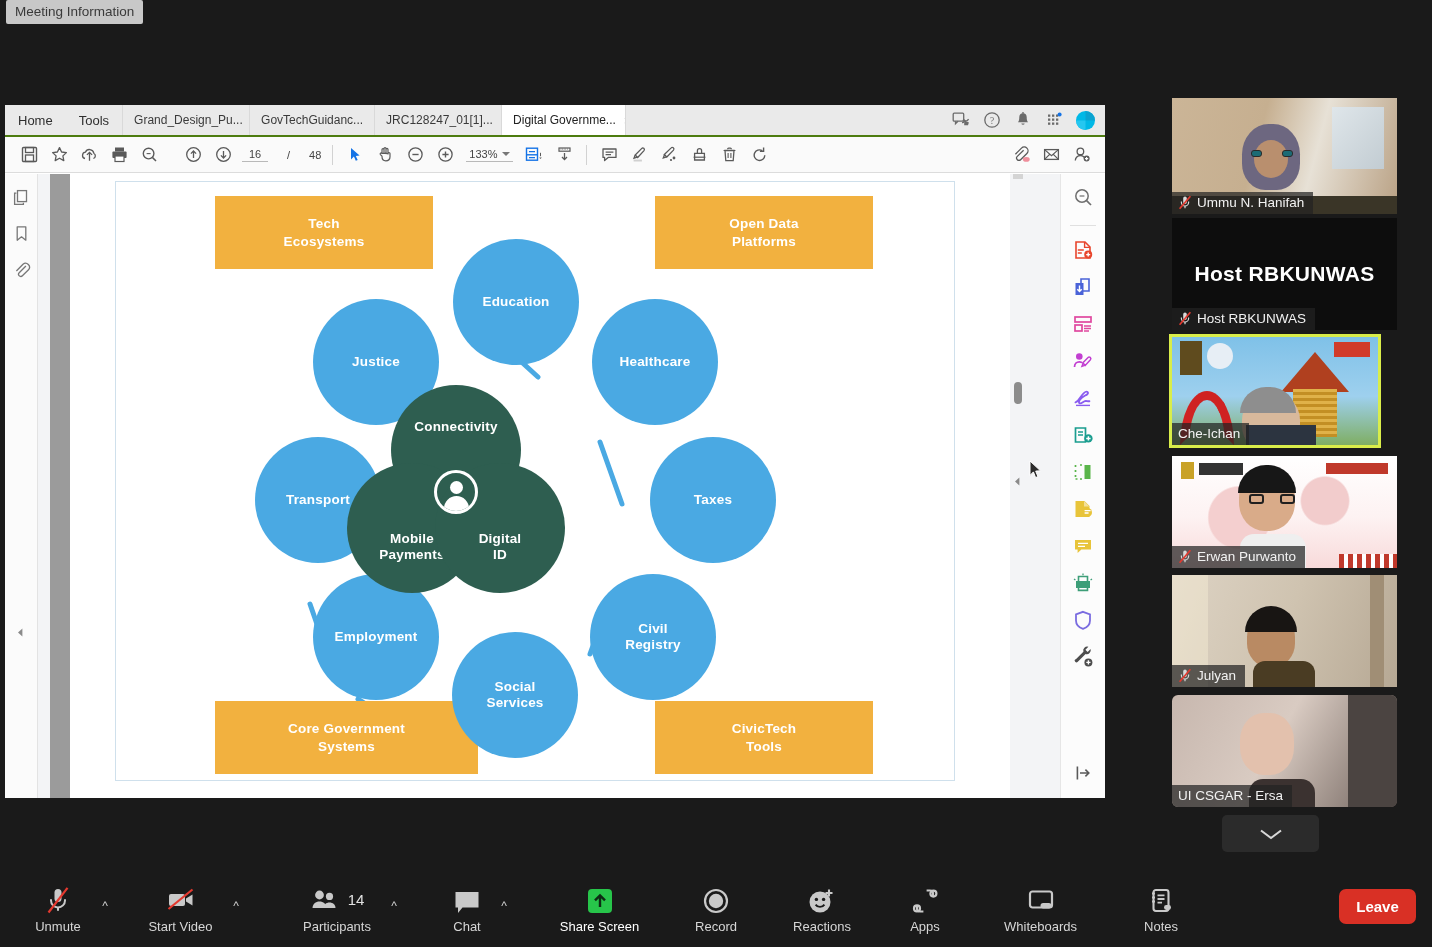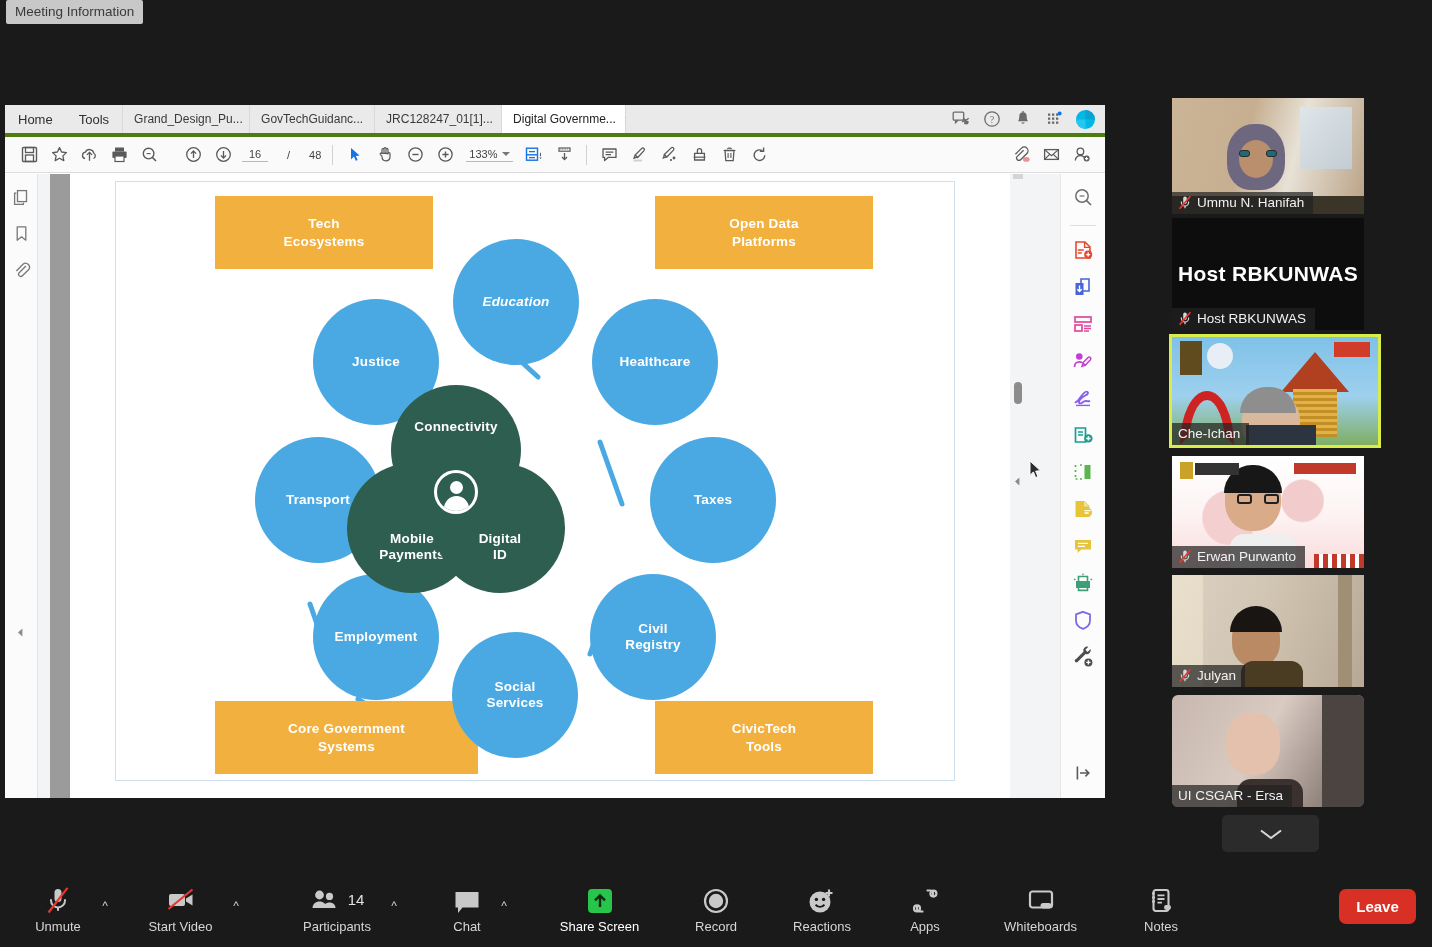--- a/index.html
+++ b/index.html
@@ -22,21 +22,21 @@
   #shared-app {
     position:absolute; left:5px; top:105px;
     width:1100px; height:693px;
     background:#ffffff;
     overflow:hidden;
   }
 
   
   #tabstrip {
     height:32px; background:#eaeaea; display:flex; align-items:stretch;
-    border-bottom:4px solid #4d7c0f; position:relative;
+    border-bottom:2px solid #4d7c0f; position:relative;
   }
   .menu-item {
     display:flex; align-items:center; padding:0 13px;
     font-size:13px; color:#2f2f2f;
   }
   .doc-tab {
     display:flex; align-items:center; padding:0 11px;
     font-size:12px; color:#3a3a3a; max-width:127px;
     border-left:1px solid #d9d9d9; white-space:nowrap; overflow:hidden;
   }
@@ -135,21 +135,21 @@
   #cp-body { position:absolute; top:23px; width:25px; height:16px; border-radius:13px 13px 0 0; background:#fff; }
 
   
   #doc-cursor { position:absolute; left:959px; top:286px; z-index:40; }
 
   
   #participants {
     position:absolute; left:1165px; top:90px; width:265px; height:790px;
   }
   .tile {
-    position:absolute; left:7px; width:192px; overflow:hidden; background:#111;
+    position:absolute; left:7px; width:225px; overflow:hidden; background:#111;
   }
   .tile.sel { border:3px solid #d9ed4a; }
   .tile-name {
     position:absolute; left:0; bottom:0; display:flex; align-items:center; gap:5px;
     background:rgba(35,35,35,.72); color:#f2f2f2; font-size:13.5px;
     padding:3px 9px 4px 6px; max-width:100%; white-space:nowrap;
   }
   .mic-off { width:14px; height:15px; display:block; flex:0 0 auto; }
   #host-tile { background:#0d0d0d; display:flex; align-items:center; justify-content:center; }
   #host-label { color:#ffffff; font-size:21px; font-weight:bold; letter-spacing:.3px; }
@@ -482,21 +482,21 @@
         </div>
         <div class="obox" style="left:145px; top:527px; width:263px; height:73px;">
           <span style="white-space:pre-line">Core Government
 Systems</span>
         </div>
         <div class="obox" style="left:585px; top:527px; width:218px; height:73px;">
           <span style="white-space:pre-line">CivicTech
 Tools</span>
         </div>
 
-        <div class="bcirc" style="left:383px; top:65px;  width:126px; height:126px;font-style:italic;">
+        <div class="bcirc" style="left:383px; top:65px;  width:126px; height:126px;">
           <span style="white-space:pre-line">Education</span>
         </div>
         <div class="bcirc" style="left:522px; top:125px; width:126px; height:126px;">
           <span style="white-space:pre-line">Healthcare</span>
         </div>
         <div class="bcirc" style="left:580px; top:263px; width:126px; height:126px;">
           <span style="white-space:pre-line">Taxes</span>
         </div>
         <div class="bcirc" style="left:520px; top:400px; width:126px; height:126px;">
           <span style="white-space:pre-line">Civil

